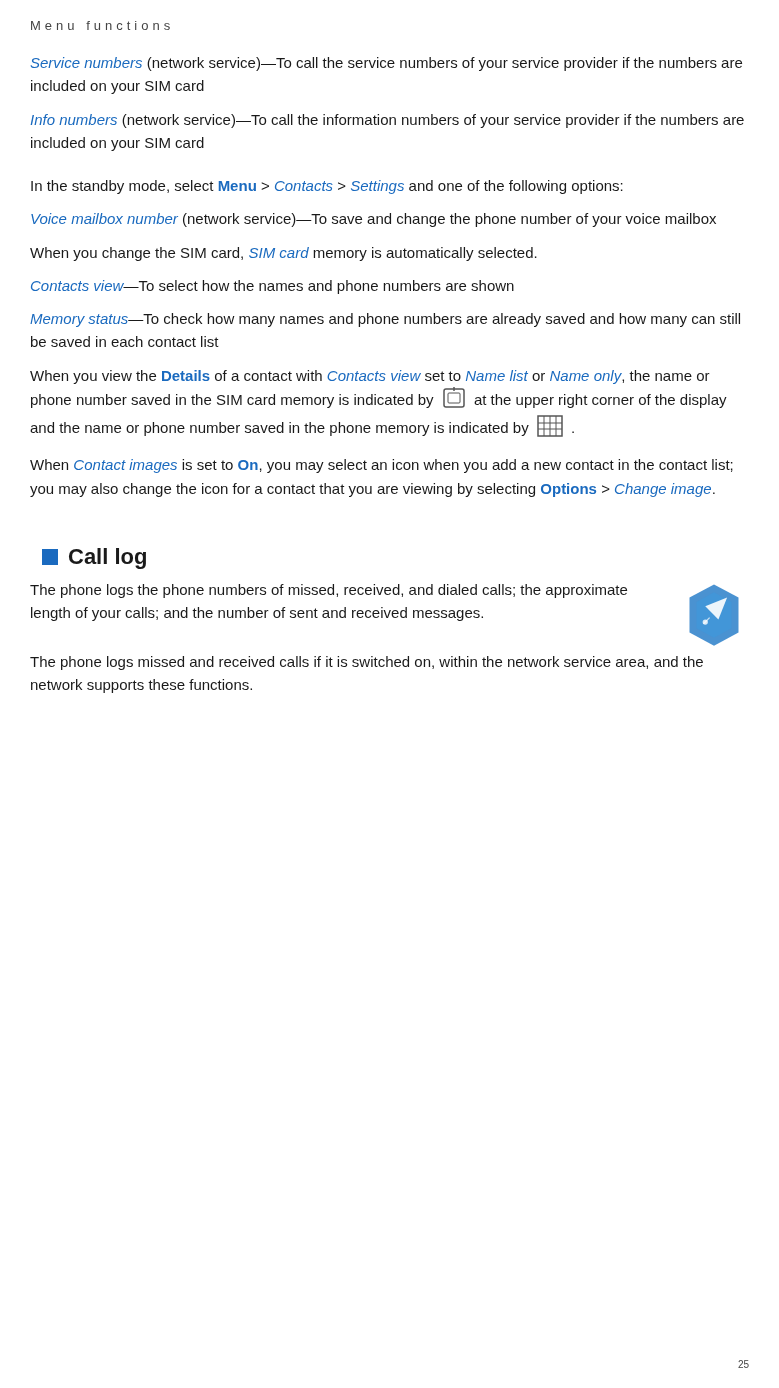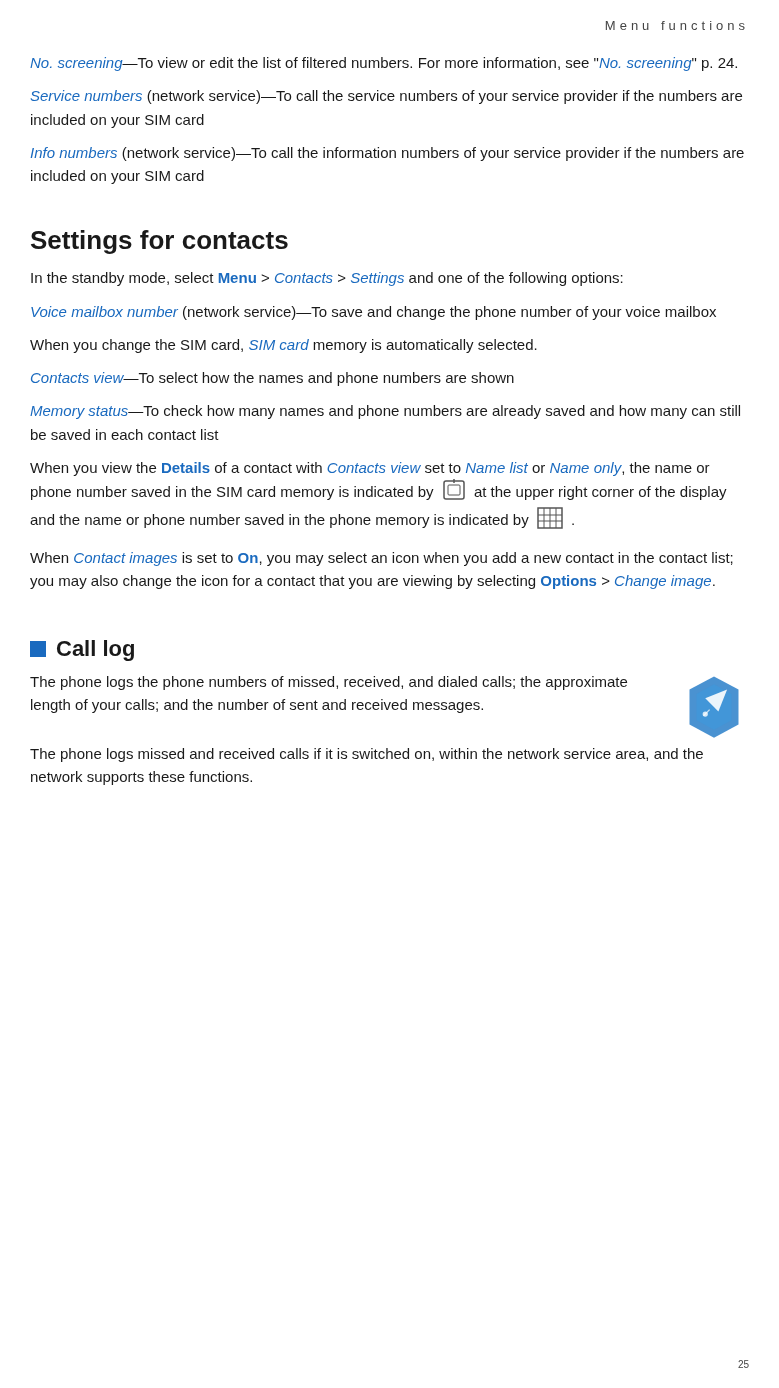--- a/index.html
+++ b/index.html
@@ -6,21 +6,21 @@
     body {
       width: 779px;
       min-height: 1388px;
       background: #ffffff;
       font-family: 'Arial', sans-serif;
       font-size: 15px;
       color: #1a1a1a;
       position: relative;
     }
     .page-header {
-      text-align: right;
+      text-align: left;
       padding: 18px 30px 10px 30px;
       letter-spacing: 4px;
       font-size: 13px;
       color: #444;
       font-weight: normal;
     }
     .content {
       padding: 8px 30px 30px 30px;
     }
     .link-blue {
@@ -38,21 +38,21 @@
     }
     .section-heading {
       font-size: 26px;
       font-weight: bold;
       margin: 18px 0 10px 0;
       color: #1a1a1a;
     }
     .section-heading-2 {
       font-size: 22px;
       font-weight: bold;
-      margin: 24px 0 8px 0;
+      margin: 24px 0 8px 12px;
       color: #1a1a1a;
       display: flex;
       align-items: center;
       gap: 10px;
     }
     .blue-square {
       width: 16px;
       height: 16px;
       background: #1a6abf;
       display: inline-block;
@@ -97,35 +97,31 @@
   </style>
 </head>
 <body>
 
 <div class="page-header">
   <span>Menu functions</span>
 </div>
 
 <div class="content">
 
-  <p>
-    <span class="link-blue">No. screening</span><span>—To view or edit the list of filtered numbers. For more information, see "</span><span class="link-blue">No. screening</span><span>" p. 24.</span>
-  </p>
 
   <p>
     <span class="link-blue">Service numbers</span><span> (network service)—To call the service numbers of your service provider if the numbers are included on your SIM card</span>
   </p>
 
   <p>
     <span class="link-blue">Info numbers</span><span> (network service)—To call the information numbers of your service provider if the numbers are included on your SIM card</span>
   </p>
 
   <div class="spacer"></div>
 
-  <h2 class="section-heading">Settings for contacts</h2>
 
   <p>
     <span>In the standby mode, select </span><span class="bold-blue">Menu</span><span> &gt; </span><span class="link-blue">Contacts</span><span> &gt; </span><span class="link-blue">Settings</span><span> and one of the following options:</span>
   </p>
 
   <p>
     <span class="link-blue">Voice mailbox number</span><span> (network service)—To save and change the phone number of your voice mailbox</span>
   </p>
 
 

